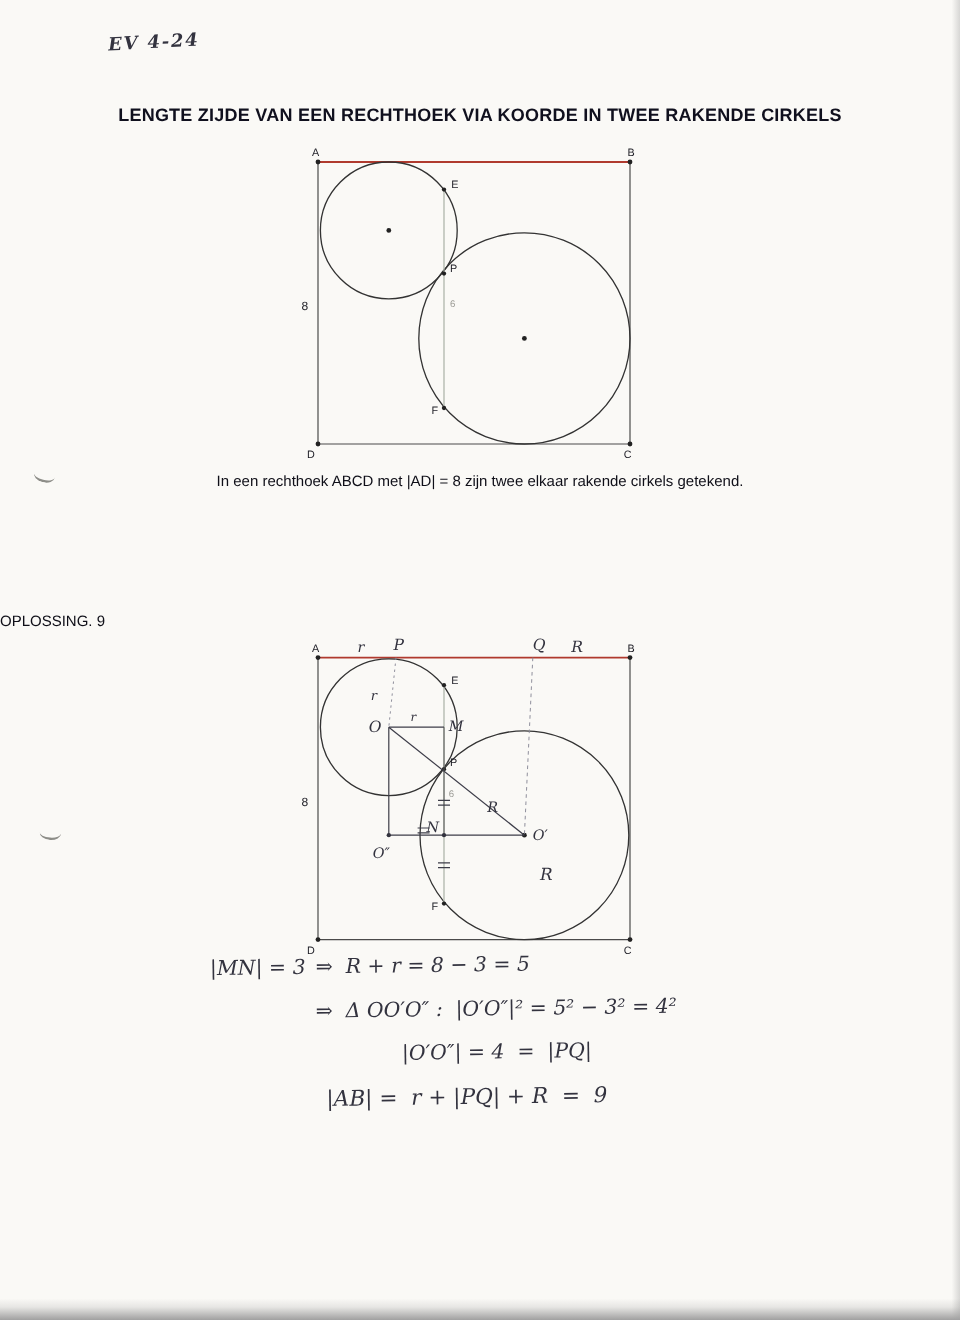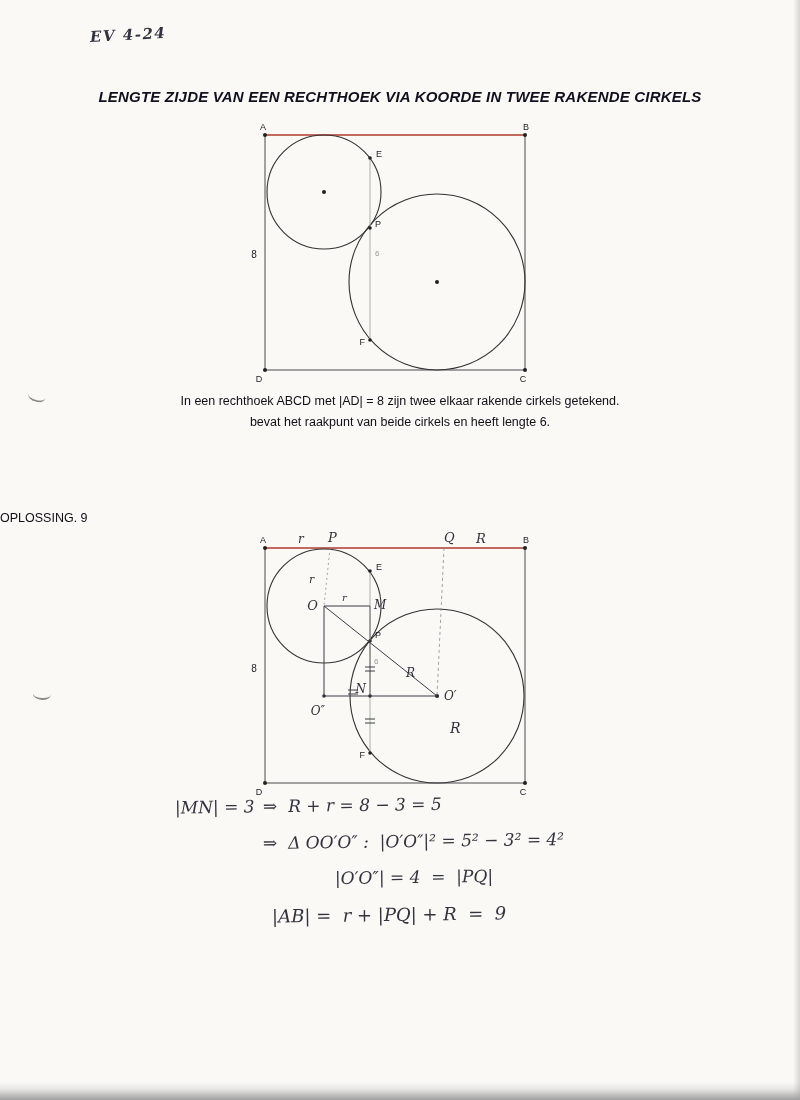--- a/index.html
+++ b/index.html
@@ -14,21 +14,20 @@
     color:#33333f;
   }
   .ref {
     position:absolute; left:90px; top:26px; font-size:15px;
     letter-spacing:1.5px; transform:rotate(-3deg); font-weight:bold;
   }
   .title {
     position:absolute; top:88px; left:0; width:100%;
     text-align:center; font-size:15px; font-weight:bold; color:#10101e;
     letter-spacing:0.2px;
-    font-style:italic;
   }
   .figure { position:absolute; left:230px; }
   .fig1 { top:118px; }
   .fig2 { top:530px; }
   .problem-block {
     position:absolute; top:391px; left:0; width:100%;
     text-align:center; font-size:12.5px; line-height:20.5px; color:#0f0f18;
   }
   .question { margin-top:8px; }
   .solution-heading {
@@ -101,21 +100,20 @@
       <text class="lab" x="146" y="39" text-anchor="start">E</text>
       <text class="lab" x="145" y="109" text-anchor="start">P</text>
       <text class="lab" x="135" y="227" text-anchor="end">F</text>
       <text class="lab-big" x="24" y="140" text-anchor="middle">8</text>
       <text class="lab-gray" x="145" y="138" text-anchor="start">6</text>
     </g>
   </svg>
 
   <div class="problem-block">
     <div>In een rechthoek ABCD met |AD| = 8 zijn twee elkaar rakende cirkels getekend.</div>
-    <div>bevat het raakpunt van beide cirkels en heeft lengte 6.</div>
   </div>
 
   <div class="solution-heading">OPLOSSING. 9</div>
 
   <svg class="figure fig2" width="330" height="282" viewBox="0 0 330 282">
     <g>
       <line x1="35" y1="18" x2="295" y2="18" stroke="#b03a2e" stroke-width="1.6"></line>
       <line x1="35" y1="18" x2="35" y2="253" stroke="#4a4a4a" stroke-width="1"></line>
       <line x1="295" y1="18" x2="295" y2="253" stroke="#4a4a4a" stroke-width="1"></line>
       <line x1="35" y1="253" x2="295" y2="253" stroke="#4a4a4a" stroke-width="1"></line>

